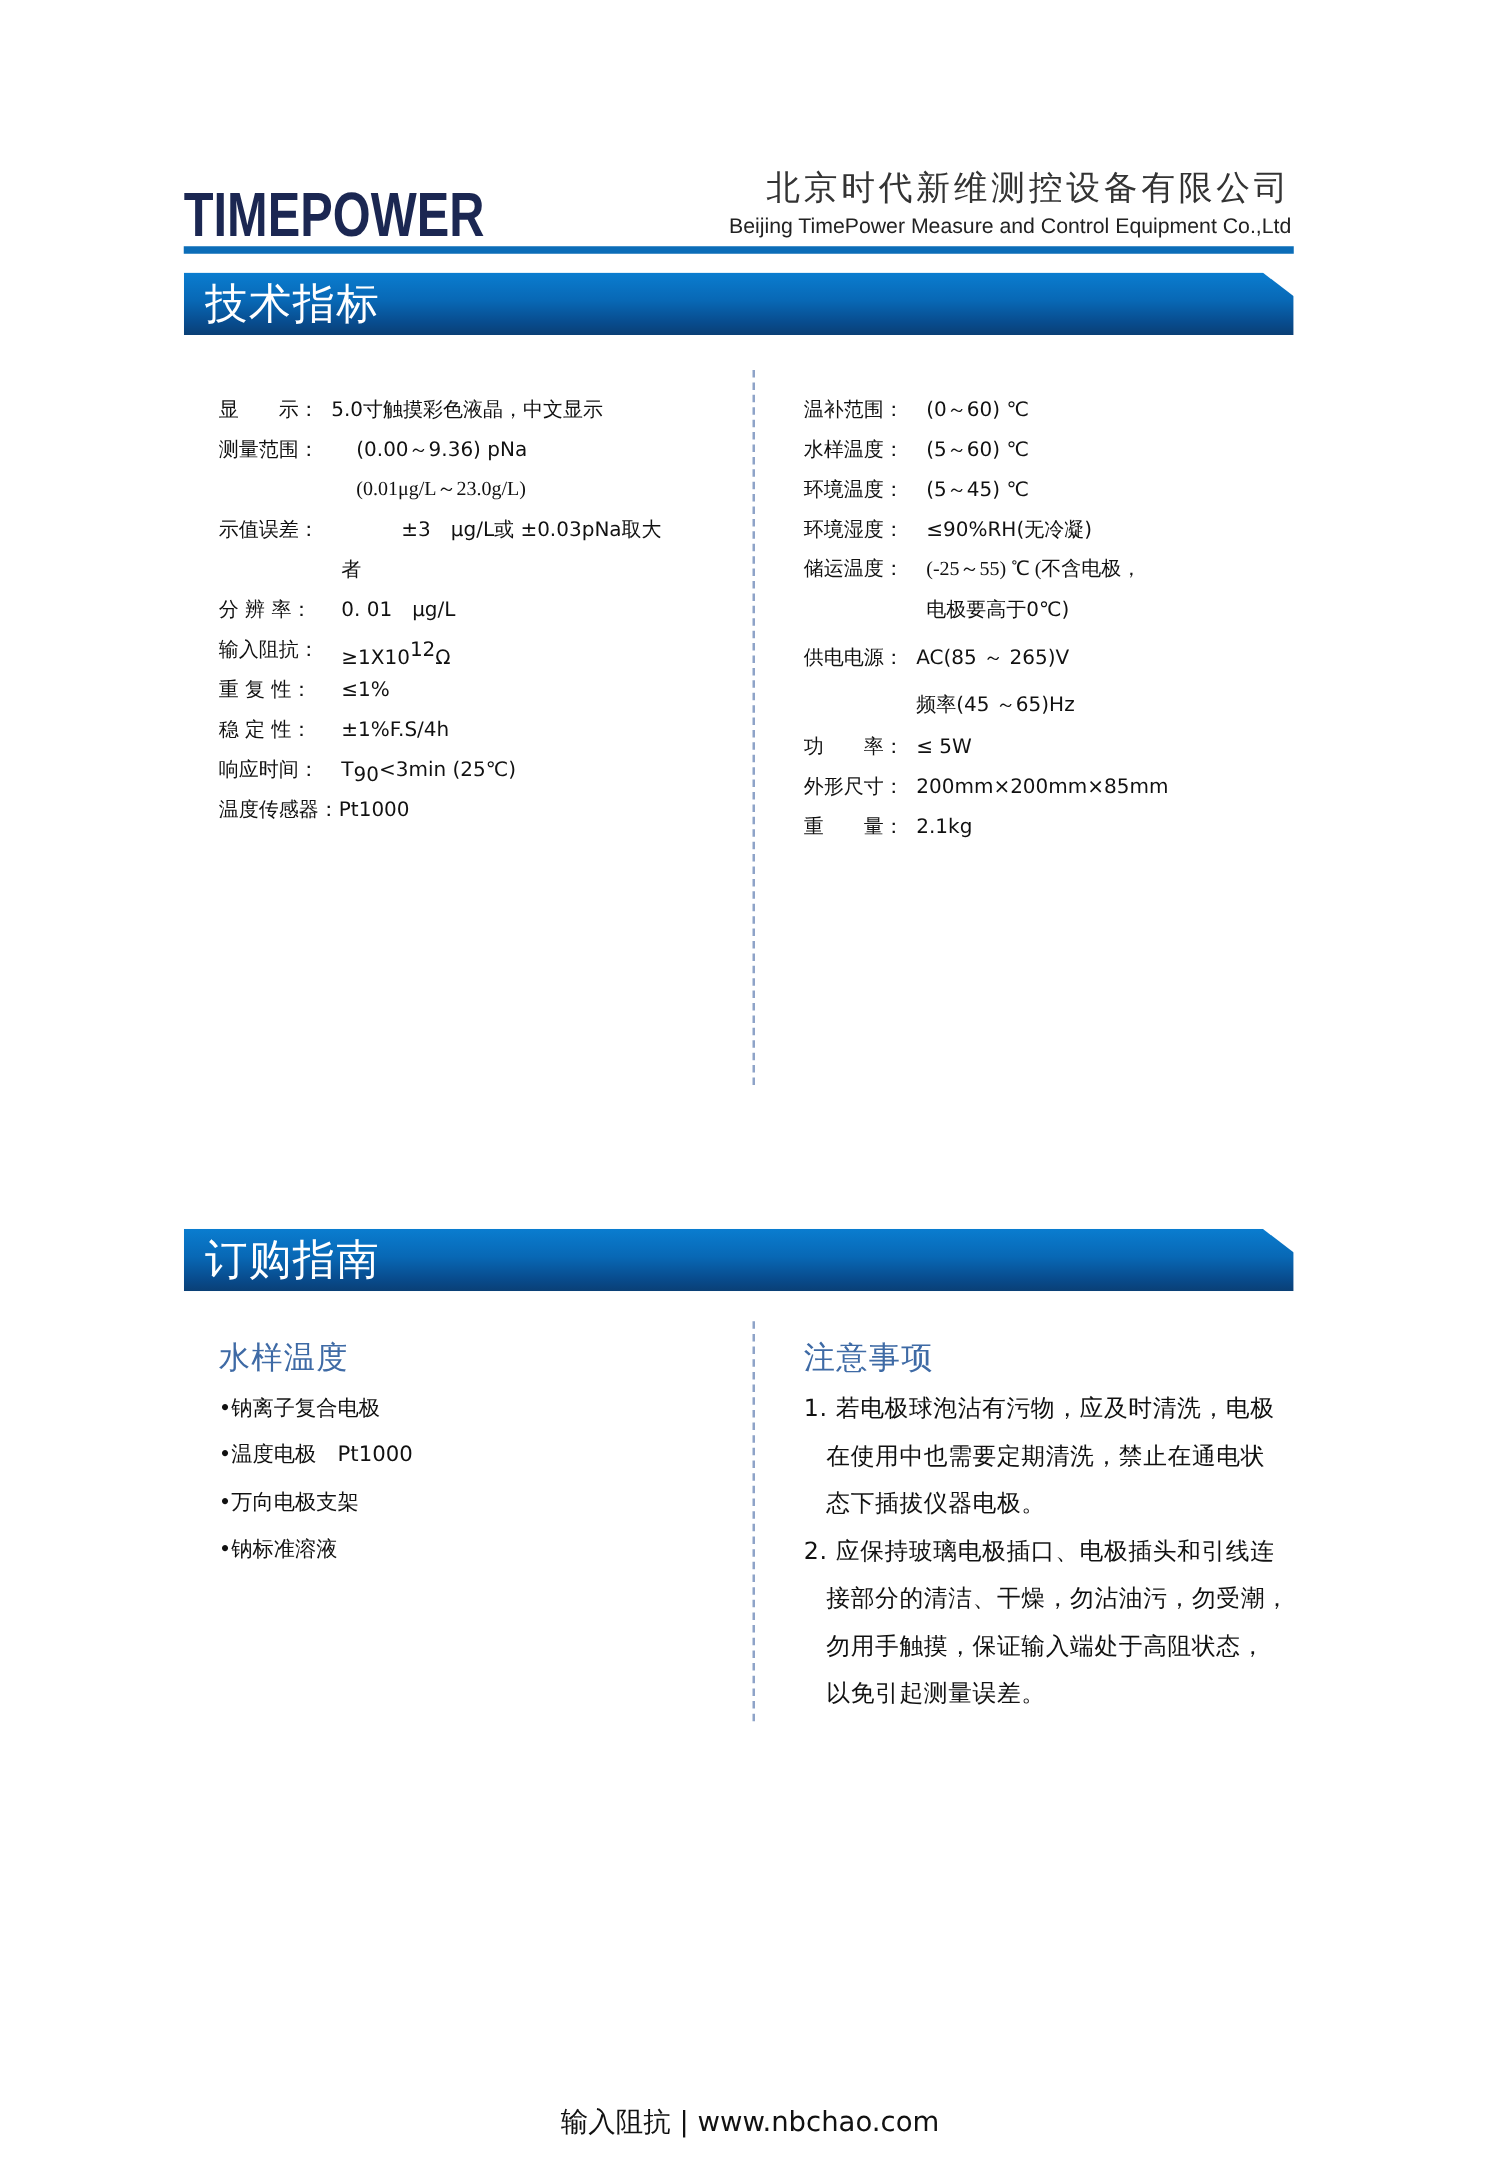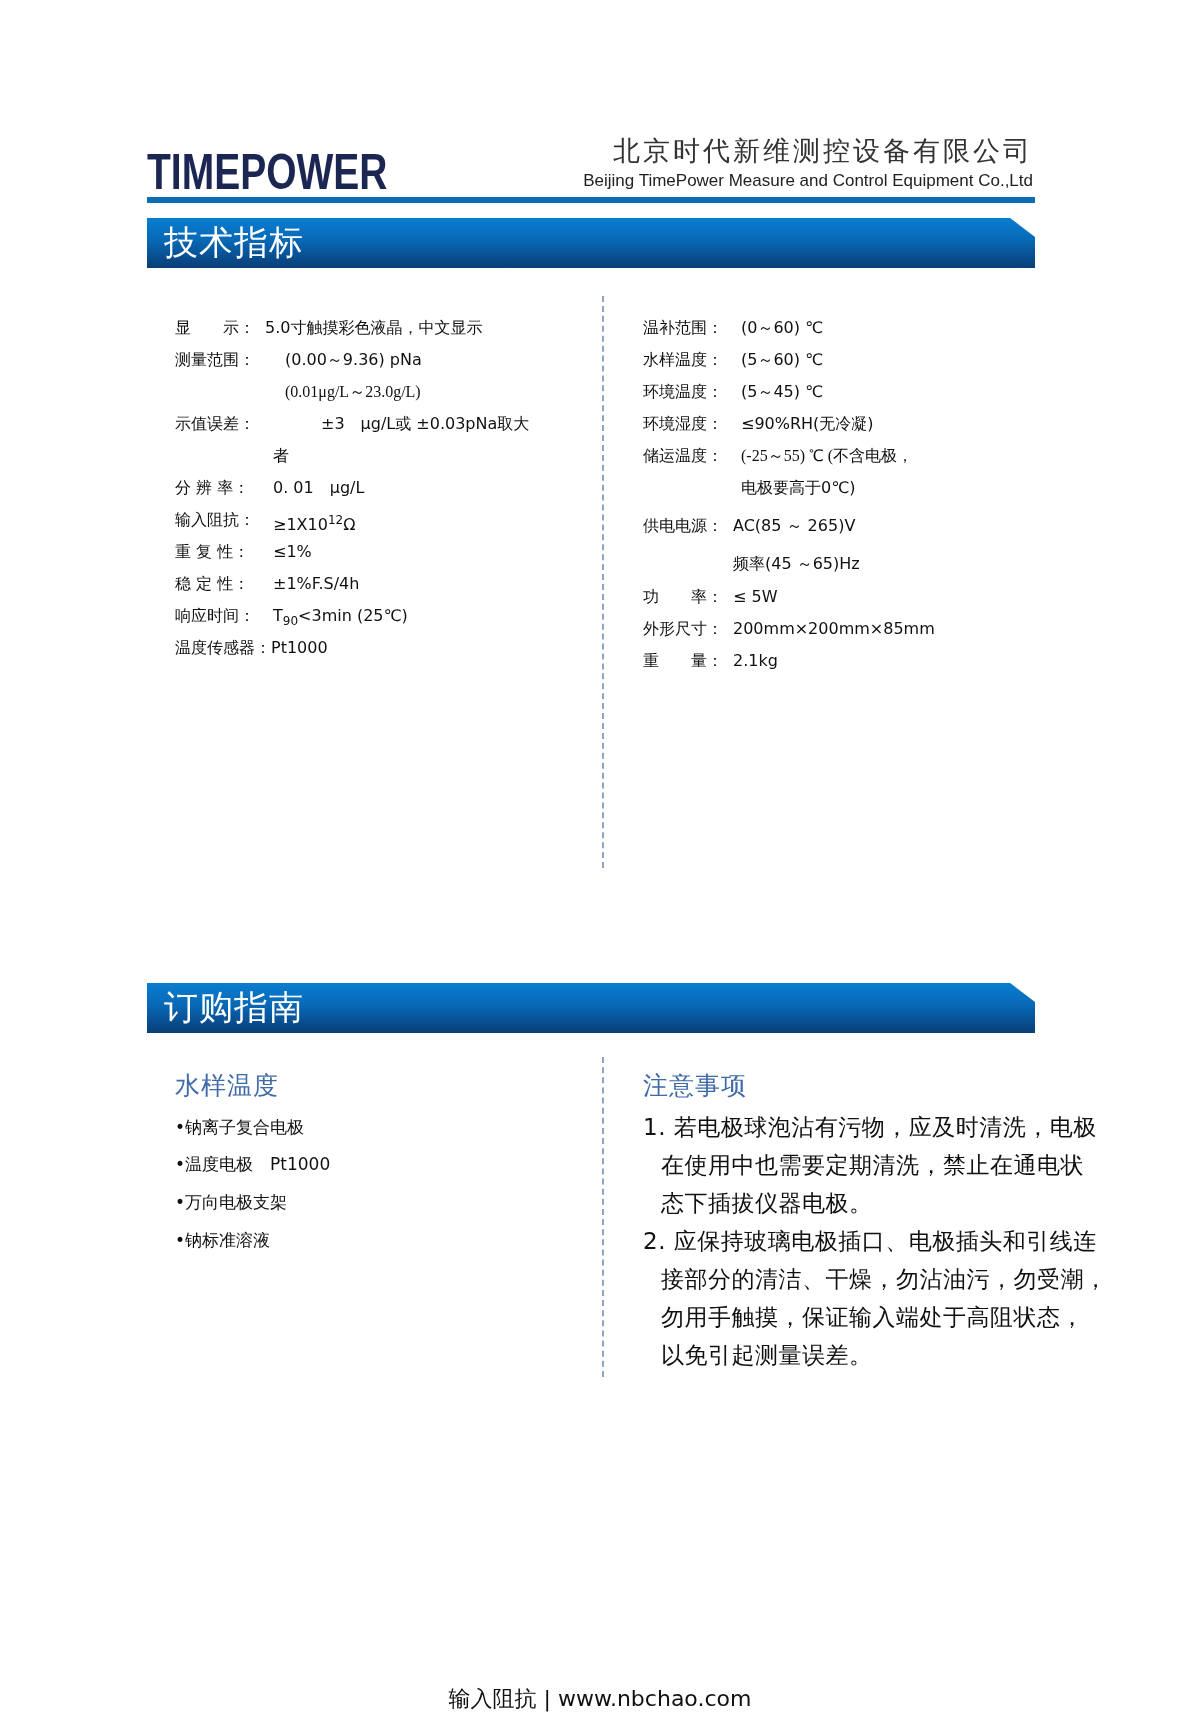--- a/index.html
+++ b/index.html
@@ -15,33 +15,33 @@
                 font-family:"DejaVu Serif", serif; white-space:nowrap; }
   .company-en { right:167px; top:170px; font-size:17px; line-height:22px; color:#222;
                 font-family:"Liberation Sans", sans-serif; white-space:nowrap; }
   .rule { left:147px; top:197px; width:888px; height:6px; background:#0B6DB8; }
 
   
   .banner { left:147px; width:888px; height:50px;
             background:linear-gradient(to bottom, #0A7DD0 0%, #0868B5 45%, #084C8E 80%, #0A3F75 100%);
             clip-path:polygon(0 0, 97.2% 0, 100% 38%, 100% 100%, 0 100%); }
   .banner-title { position:absolute; left:17px; top:5px; font-size:34px; line-height:40px; color:#fff;
-                  letter-spacing:1px; font-family:Liberation Serif, serif; }
+                  letter-spacing:1px; font-family:Liberation Sans, sans-serif; }
 
   .divider { left:602px; width:0; border-left:2px dashed #8EA3C8; }
 
   
   .spec-row { position:absolute; font-size:16px; line-height:22px; white-space:nowrap; color:#111; }
   .spec-label { display:inline-block; }
   .spec-value { position:absolute; top:0; white-space:nowrap; }
-  sup, sub { font-size:12px; }
+  sup, sub { font-size:16px; }
 
   .subtitle { font-size:25px; line-height:32px; color:#3E6AA5; white-space:nowrap; letter-spacing:1px; }
   .acc-item { position:absolute; left:175px; font-size:17px; line-height:24px; white-space:nowrap; }
-  .note-line { position:absolute; font-size:23px; line-height:24px; white-space:nowrap; letter-spacing:0.5px; }
+  .note-line { position:absolute; font-size:19px; line-height:24px; white-space:nowrap; letter-spacing:0.5px; }
 
   .footer { left:0; width:1200px; top:1684px; text-align:center; font-size:22px; line-height:30px;
             color:#111; font-family:"DejaVu Sans", sans-serif; }
 </style>
 </head>
 <body>
 
 <div class="abs logo">TIMEPOWER</div>
 <div class="abs company-cn">北京时代新维测控设备有限公司</div>
 <div class="abs company-en">Beijing TimePower Measure and Control Equipment Co.,Ltd</div>

